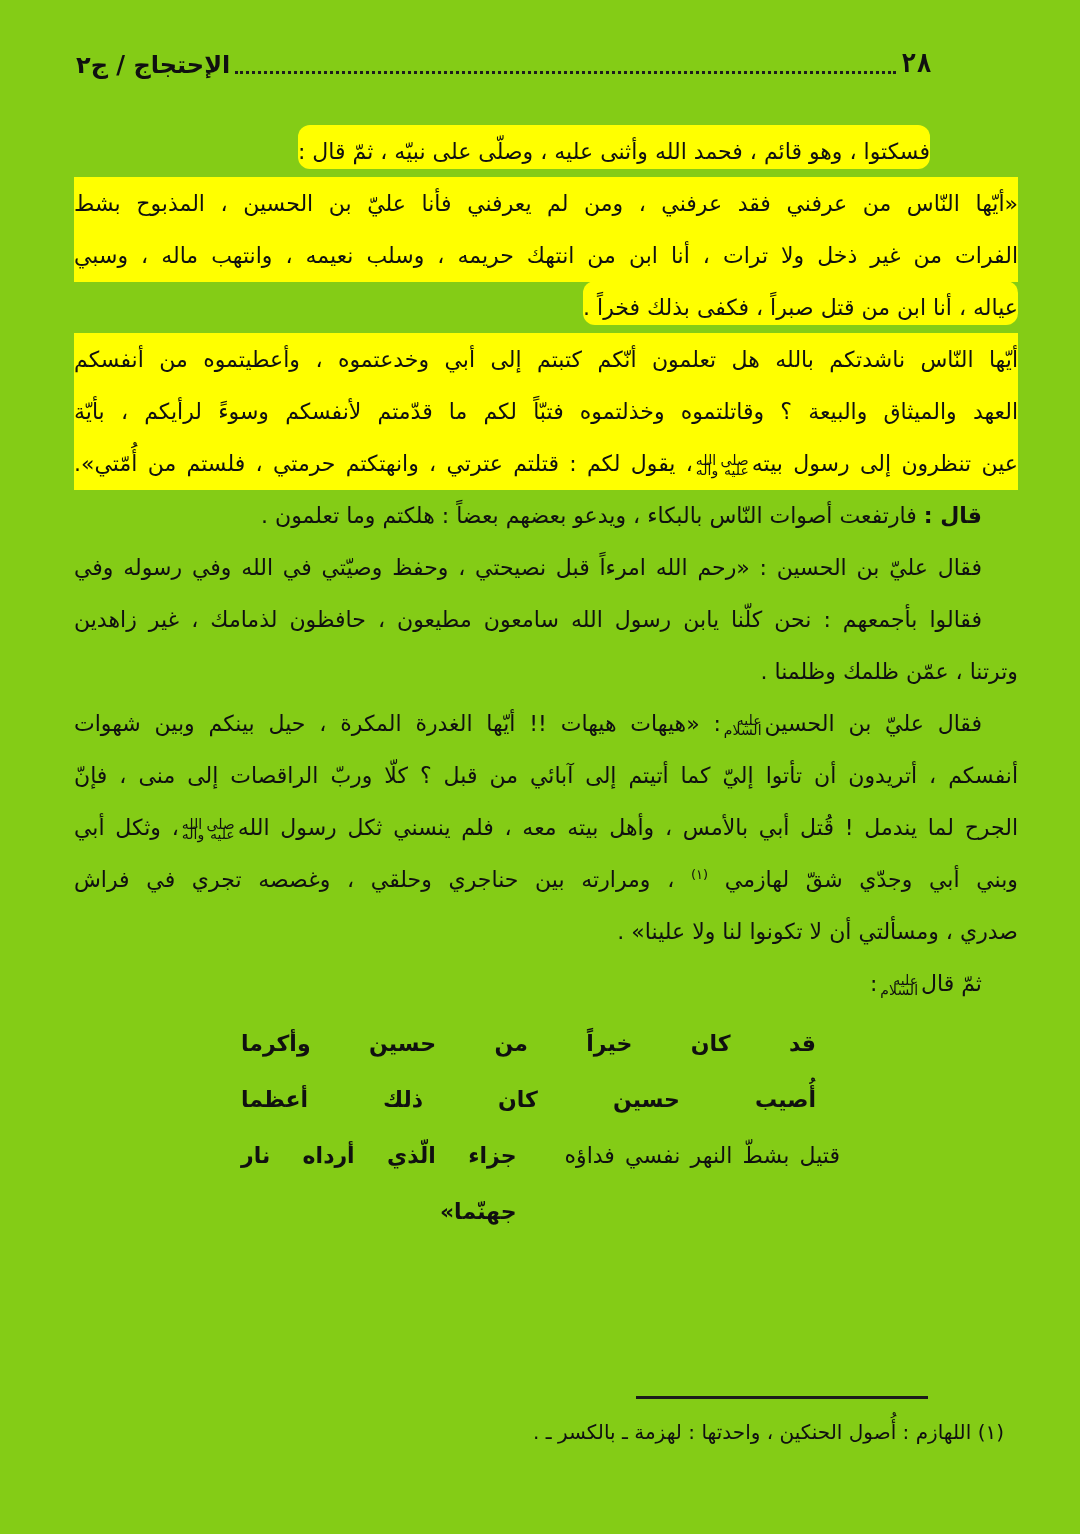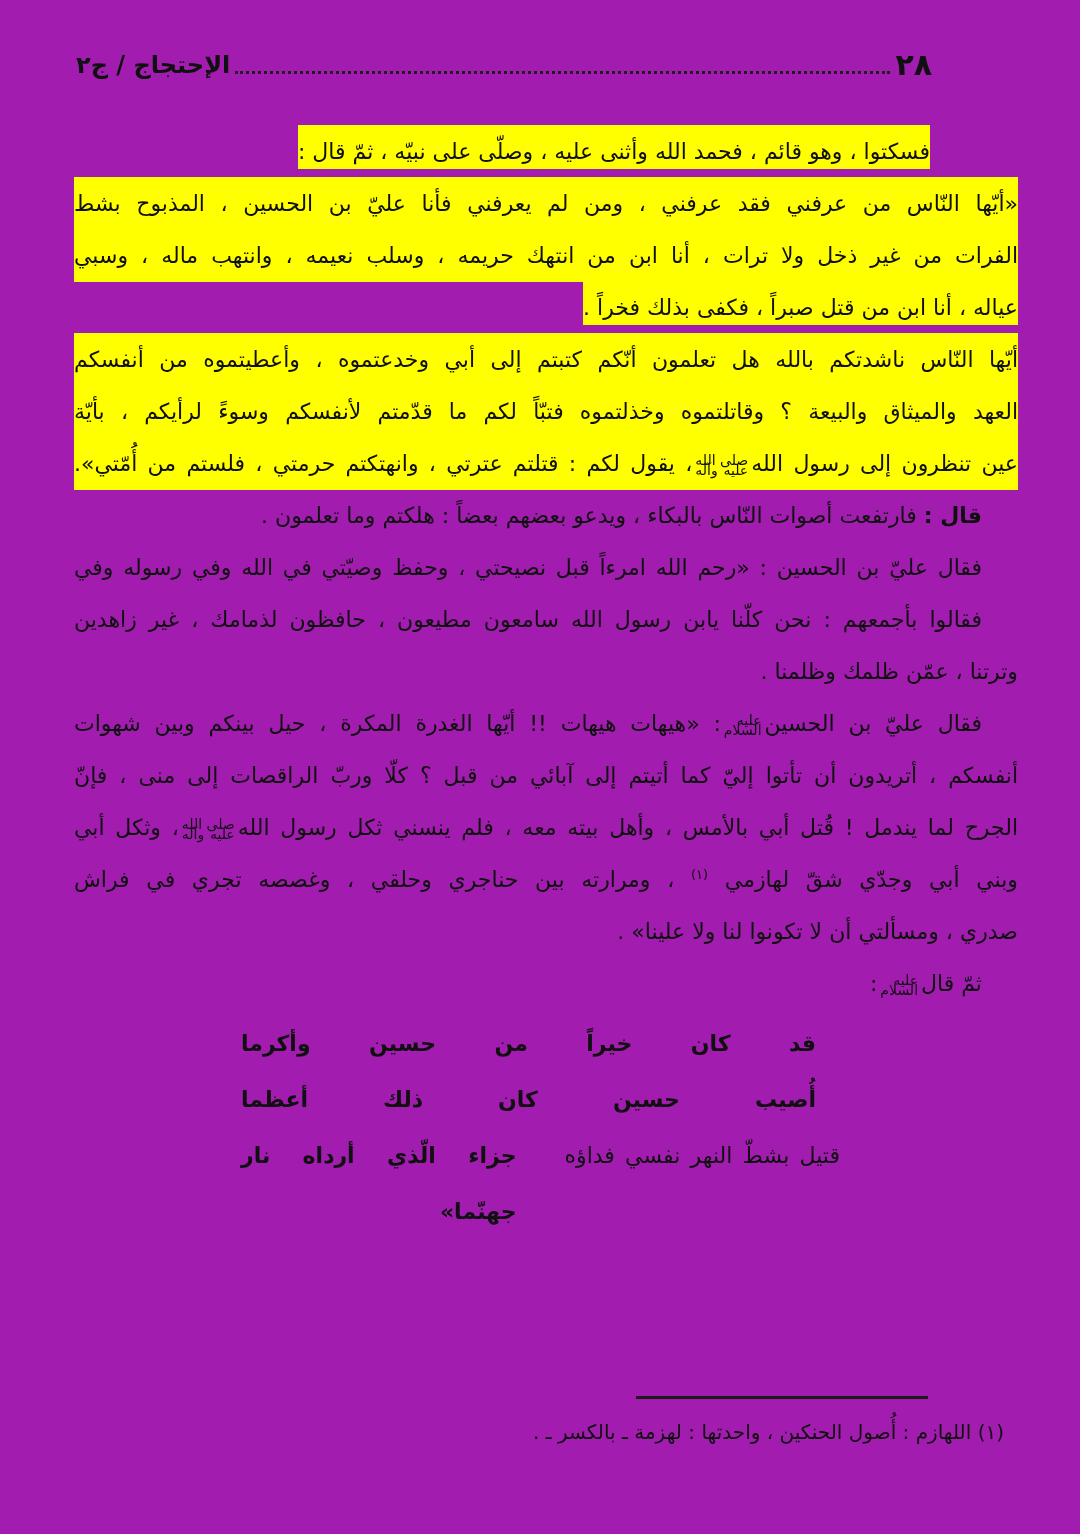--- a/index.html
+++ b/index.html
@@ -3,47 +3,47 @@
 <meta charset="utf-8">
 <style>
   html,body{margin:0;padding:0;}
   body{
     width:1080px;height:1534px;
     background:#ffffff;
     font-family:"DejaVu Sans", sans-serif;
     color:#101010;
     overflow:hidden;
   }
-  .scan-page{position:relative;width:1080px;height:1534px;background:#a21caf;}
+  .scan-page{position:relative;width:1080px;height:1534px;background:#84cc16;}
 
   
   .header{
     position:absolute;top:48px;left:76px;width:856px;
     display:flex;align-items:flex-end;direction:ltr;
     font-weight:bold;font-size:24px;line-height:34px;
   }
   .header .leader{flex:1;border-bottom:3px dotted #1d1d1d;margin:0 5px 8px 5px;height:0;}
-  .header .page-num{font-size:30px;}
+  .header .page-num{font-size:26px;font-family:Liberation Mono, monospace;}
 
   
   .content{
     position:absolute;top:126px;right:62px;width:944px;
     direction:rtl;font-size:22px;
   }
   .line{
     height:52px;line-height:52px;
     text-align:justify;text-align-last:justify;
     box-sizing:border-box;
   }
   .line.end{text-align-last:right;}
   .ind{padding-right:36px;}
   .ind-lg{padding-right:88px;}
 
   .hl{background:#ffff00;padding:14px 0;}
-  .hl-gap-b{padding-bottom:5px;}
+  .hl-gap-b{padding-bottom:5px;border-radius:12px;}
   .redline{border-bottom:5px solid #e32119;}
 
   .b{font-weight:bold;}
   sup.fn-ref{font-size:13px;vertical-align:super;line-height:0;}
 
   
   .seal{
     display:inline-flex;flex-direction:column;justify-content:center;
     font-size:14px;line-height:10px;text-align:center;
     vertical-align:middle;margin:0 3px;min-width:34px;font-weight:normal;
@@ -82,21 +82,21 @@
     <div class="line"><span class="hl">«أيّها النّاس من عرفني فقد عرفني ، ومن لم يعرفني فأنا عليّ بن الحسين ، المذبوح بشط</span></div>
 
     <div class="line"><span class="hl">الفرات من غير ذخل ولا ترات ، أنا ابن من انتهك حريمه ، وسلب نعيمه ، وانتهب ماله ، وسبي</span></div>
 
     <div class="line end"><span class="hl hl-gap-b">عياله ، أنا ابن من قتل صبراً ، فكفى بذلك فخراً .</span></div>
 
     <div class="line redline"><span class="hl">أيّها النّاس ناشدتكم بالله هل تعلمون أنّكم كتبتم إلى أبي وخدعتموه ، وأعطيتموه من أنفسكم</span></div>
 
     <div class="line redline"><span class="hl">العهد والميثاق والبيعة ؟ وقاتلتموه وخذلتموه فتبّاً لكم ما قدّمتم لأنفسكم وسوءً لرأيكم ، بأيّة</span></div>
 
-    <div class="line redline"><span class="hl"><span>عين تنظرون إلى رسول الله</span><span class="seal">
+    <div class="line redline"><span class="hl"><span>عين تنظرون إلى رسول بيته</span><span class="seal">
             <span>صلى الله</span>
             <span>عليه وآله</span>
           </span><span>، يقول لكم : قتلتم عترتي ، وانهتكتم حرمتي ، فلستم من أُمّتي».</span></span></div>
 
     <div class="line end ind"><span class="b">قال :</span> <span>فارتفعت أصوات النّاس بالبكاء ، ويدعو بعضهم بعضاً : هلكتم وما تعلمون .</span></div>
 
     <div class="line ind"><span>فقال عليّ بن الحسين : «رحم الله امرءاً قبل نصيحتي ، وحفظ وصيّتي في الله وفي رسوله وفي</span></div>
 
 
     <div class="line ind"><span>فقالوا بأجمعهم : نحن كلّنا يابن رسول الله سامعون مطيعون ، حافظون لذمامك ، غير زاهدين</span></div>

